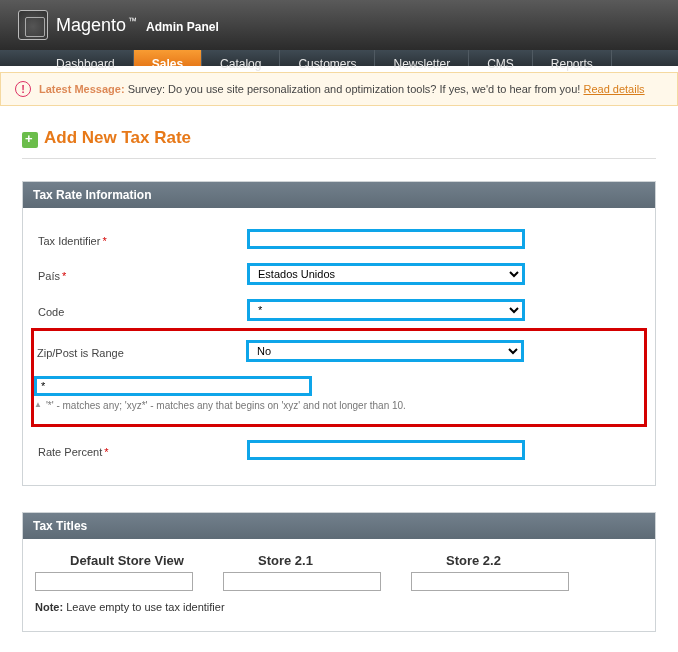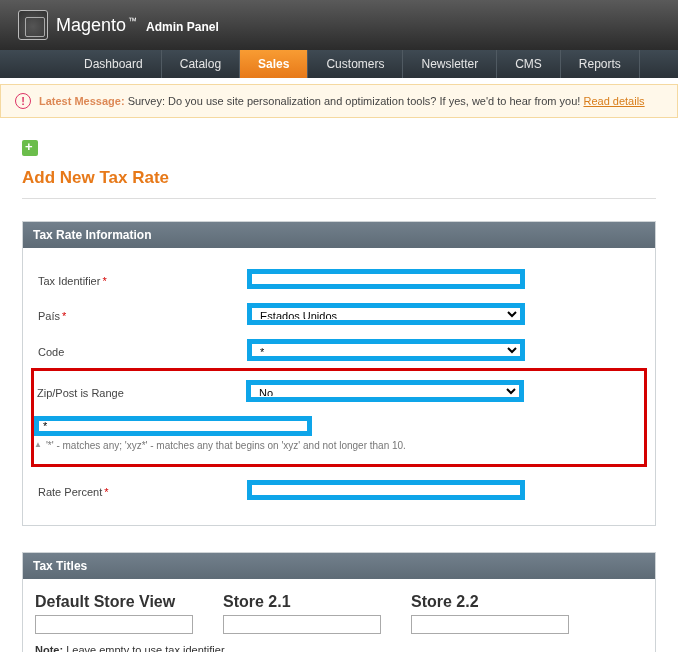--- a/index.html
+++ b/index.html
@@ -6,72 +6,72 @@
 body { font-family: Arial, Helvetica, sans-serif; font-size: 12px; color: #333; background: #fff; }
 
 .header-bar { background: linear-gradient(#5a5a5a,#2b2b2b); height: 50px; display: flex; align-items: center; padding: 0 18px; }
 .logo-mark { width: 30px; height: 30px; border: 1px solid #bbb; border-radius: 3px; margin-right: 8px; position: relative; background: radial-gradient(circle at 50% 55%, #555 0%, #333 100%); }
 .logo-mark::after { content:""; position:absolute; left:6px; top:6px; width:18px; height:18px; border:1px solid #aaa; border-radius:2px; }
 .logo-text { color: #fff; font-size: 18px; }
 .logo-text .main { font-weight: normal; letter-spacing: 0; }
 .logo-text .tm { font-size: 9px; vertical-align: super; margin-left:2px; }
 .logo-text .sub { font-size: 12px; font-weight: bold; margin-left: 4px; }
 
-.nav { display: flex; background: linear-gradient(#3f4a53,#2b3238); height: 28px; padding-left: 66px; font-size: 12px; }
+.nav { display: flex; background: linear-gradient(#3f4a53,#2b3238); height: 16px; padding-left: 38px; font-size: 12px; }
 .nav-item { color: #e6e6e6; padding: 0 18px; line-height: 28px; border-right: 1px solid #505a62; cursor: pointer; }
 .nav-item.active { background: linear-gradient(#f89c33,#e77919); color: #fff; font-weight: bold; }
 
 .msg { margin: 6px 0; border: 1px solid #f5d9a0; background: #fff8ea; padding: 8px 14px; font-size: 11px; color: #444; display: flex; align-items: center; gap: 8px; }
 .msg .msg-icon { width:16px; height:16px; border:1.5px solid #d36; border-radius:50%; color:#d36; font-weight:bold; font-size:11px; text-align:center; line-height:14px; }
 .msg strong { color: #d85; }
 .msg a { color: #d87d1b; text-decoration: underline; }
 
 .page { padding: 16px 22px; }
-.page-title { display: flex; align-items: flex-start; gap: 12px; margin-bottom: 10px; flex-direction: column; }
+.page-title { display: flex; align-items: flex-end; gap: 6px; margin-bottom: 10px; }
 .page-title .pt-icon { width:16px; height:16px; background:#6bbd4b; border-radius:2px; position:relative; }
 .page-title .pt-icon::after{content:"+"; color:#fff; font-weight:bold; position:absolute; left:3px; top:-1px; font-size:13px;}
 .page-title h1 { color: #e77919; font-size: 17px; font-weight: bold; }
 .title-rule { border:0; border-top:1px solid #ddd; margin-bottom:22px; }
 
 .panel { border: 1px solid #cfd4d7; margin-bottom: 26px; background:#fff; }
 .panel-head { background: linear-gradient(#72808c,#5e6b76); color: #fff; font-weight: bold; padding: 6px 10px; font-size: 12px; }
 .panel-body { padding: 14px 12px 18px; }
 
 .field-row { display: flex; align-items: center; padding: 7px 0; font-size: 11px; }
 .field-label { width: 212px; color: #444; padding-top: 3px; padding-left: 3px; }
 .field-label .req { color: #d40000; margin-left: 2px; }
-.field-input input[type="text"], .field-input select { width: 278px; height: 20px; border: 5px solid #0ea5e9; font-size: 11px; padding: 1px 4px; background: #fff; }
+.field-input input[type="text"], .field-input select { width: 278px; height: 20px; border: 3px solid #0ea5e9; font-size: 11px; padding: 1px 4px; background: #fff; }
 .field-input select { height: 22px; }
 .field-note { font-size: 10px; color: #777; margin-top: 4px; display:flex; gap:4px; }
 .field-note .tri { font-size:8px; color:#999; }
 
 .highlight-box { border: 3px solid #d40000; padding: 2px 0 6px; margin: 0 -4px 6px; }
 
 .titles-grid { display: flex; gap: 30px; margin-bottom: 10px; }
 .title-col { display: flex; flex-direction: column; gap: 4px; }
-.title-col label { font-weight: bold; font-size: 16px; }
+.title-col label { font-weight: bold; font-size: 13px; margin-left: 35px; }
 .title-col input { width: 158px; height: 19px; border:1px solid #aaa; padding:1px 4px; font-size:11px; }
 .panel-note { font-size: 11px; color:#333; }
 .panel-note b { font-weight: bold; }
 </style>
 </head>
 <body>
 
 <div class="header-bar">
   <div class="logo-mark"></div>
   <div class="logo-text">
     <span class="main">Magento</span><span class="tm">™</span>
     <span class="sub">Admin Panel</span>
   </div>
 </div>
 
 <div class="nav">
   <div class="nav-item">Dashboard</div>
+  <div class="nav-item active">Sales</div>
   <div class="nav-item">Catalog</div>
-  <div class="nav-item active">Sales</div>
   <div class="nav-item">Customers</div>
   <div class="nav-item">Newsletter</div>
   <div class="nav-item">CMS</div>
   <div class="nav-item">Reports</div>
 
 </div>
 
 <div class="msg">
   <span class="msg-icon">!</span>
   <span>

